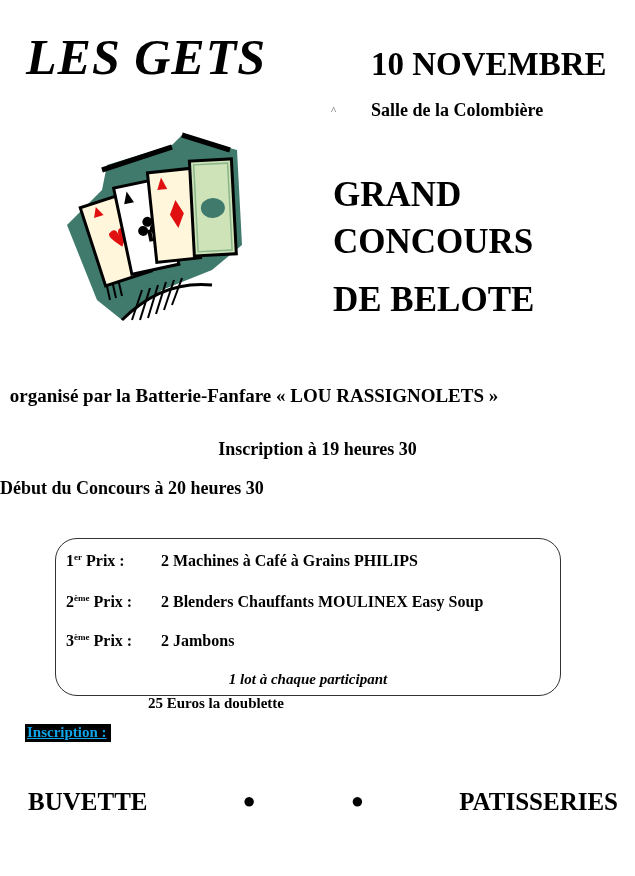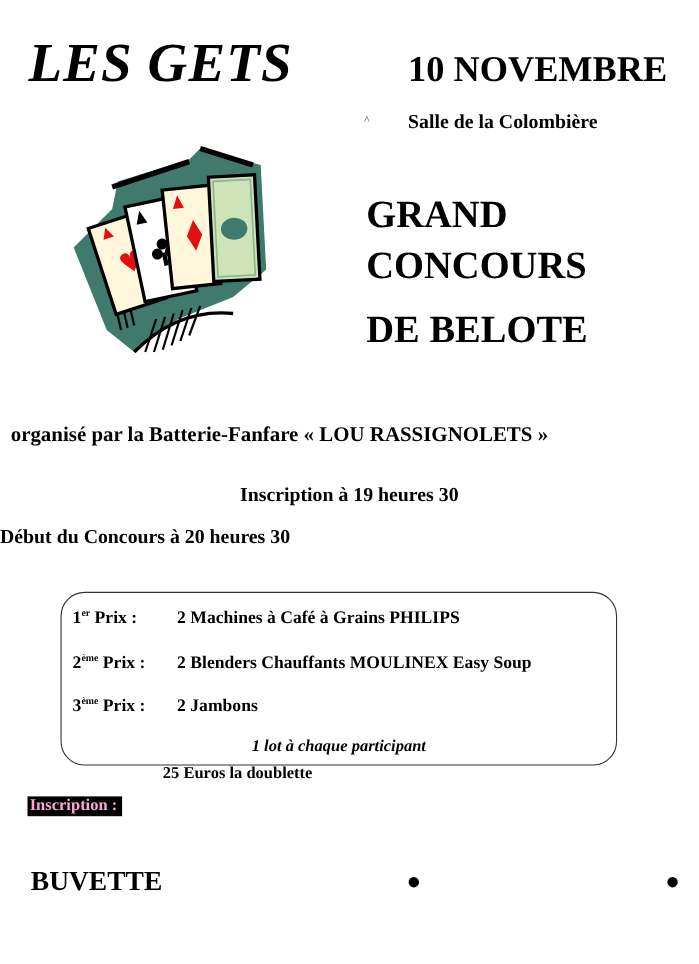--- a/index.html
+++ b/index.html
@@ -18,21 +18,21 @@
   .time1 { left:0; width:635px; text-align:center; top:439px; font-size:18px; }
   .time2 { left:0; width:635px; top:478px; font-size:18px; }
   .prize-box { position:absolute; left:55px; top:538px; width:506px; height:158px;
                border:1.5px solid #333; border-radius:22px; box-sizing:border-box; }
   .prize-row { position:absolute; left:10px; font-size:16px; }
   .prize-row .rank { display:inline-block; width:95px; }
   .prize-row sup { font-size:9px; vertical-align:6px; }
   .r1 { top:13px; } .r2 { top:54px; } .r3 { top:93px; }
   .lot { position:absolute; left:0; width:100%; text-align:center; top:132px;
          font-size:15px; font-style:italic; }
-  .fee-label { left:25px; top:724px; font-size:15px; background:#000; color:#f9a8d4; padding:0 4px 1px 2px; }
+  .fee-label { left:25px; top:724px; font-size:15px; background:#000; color:#0ea5e9; padding:0 4px 1px 2px;text-decoration:underline; }
   .fee-value { left:148px; top:695px; font-size:15px; }
   .footer { left:28px; top:788px; font-size:25px; width:590px; display:flex; justify-content:space-between; align-items:flex-start; }
   .dot { font-size:22px; }
   .art { position:absolute; left:62px; top:130px; width:185px; height:192px; }
 </style>
 </head>
 <body>
 
 <div class="abs title-town">LES GETS</div>
 <div class="abs date">10 NOVEMBRE</div>
@@ -107,13 +107,14 @@
   <div class="lot">1 lot à chaque participant</div>
 </div>
 
 <div class="abs fee-label">Inscription :</div>
 <div class="abs fee-value">25 Euros la doublette</div>
 
 <div class="abs footer">
   <span>BUVETTE</span>
   <span class="dot">●</span>
   <span class="dot">●</span>
+  <span>PATISSERIES</span>
 </div>
 
 </body></html>

